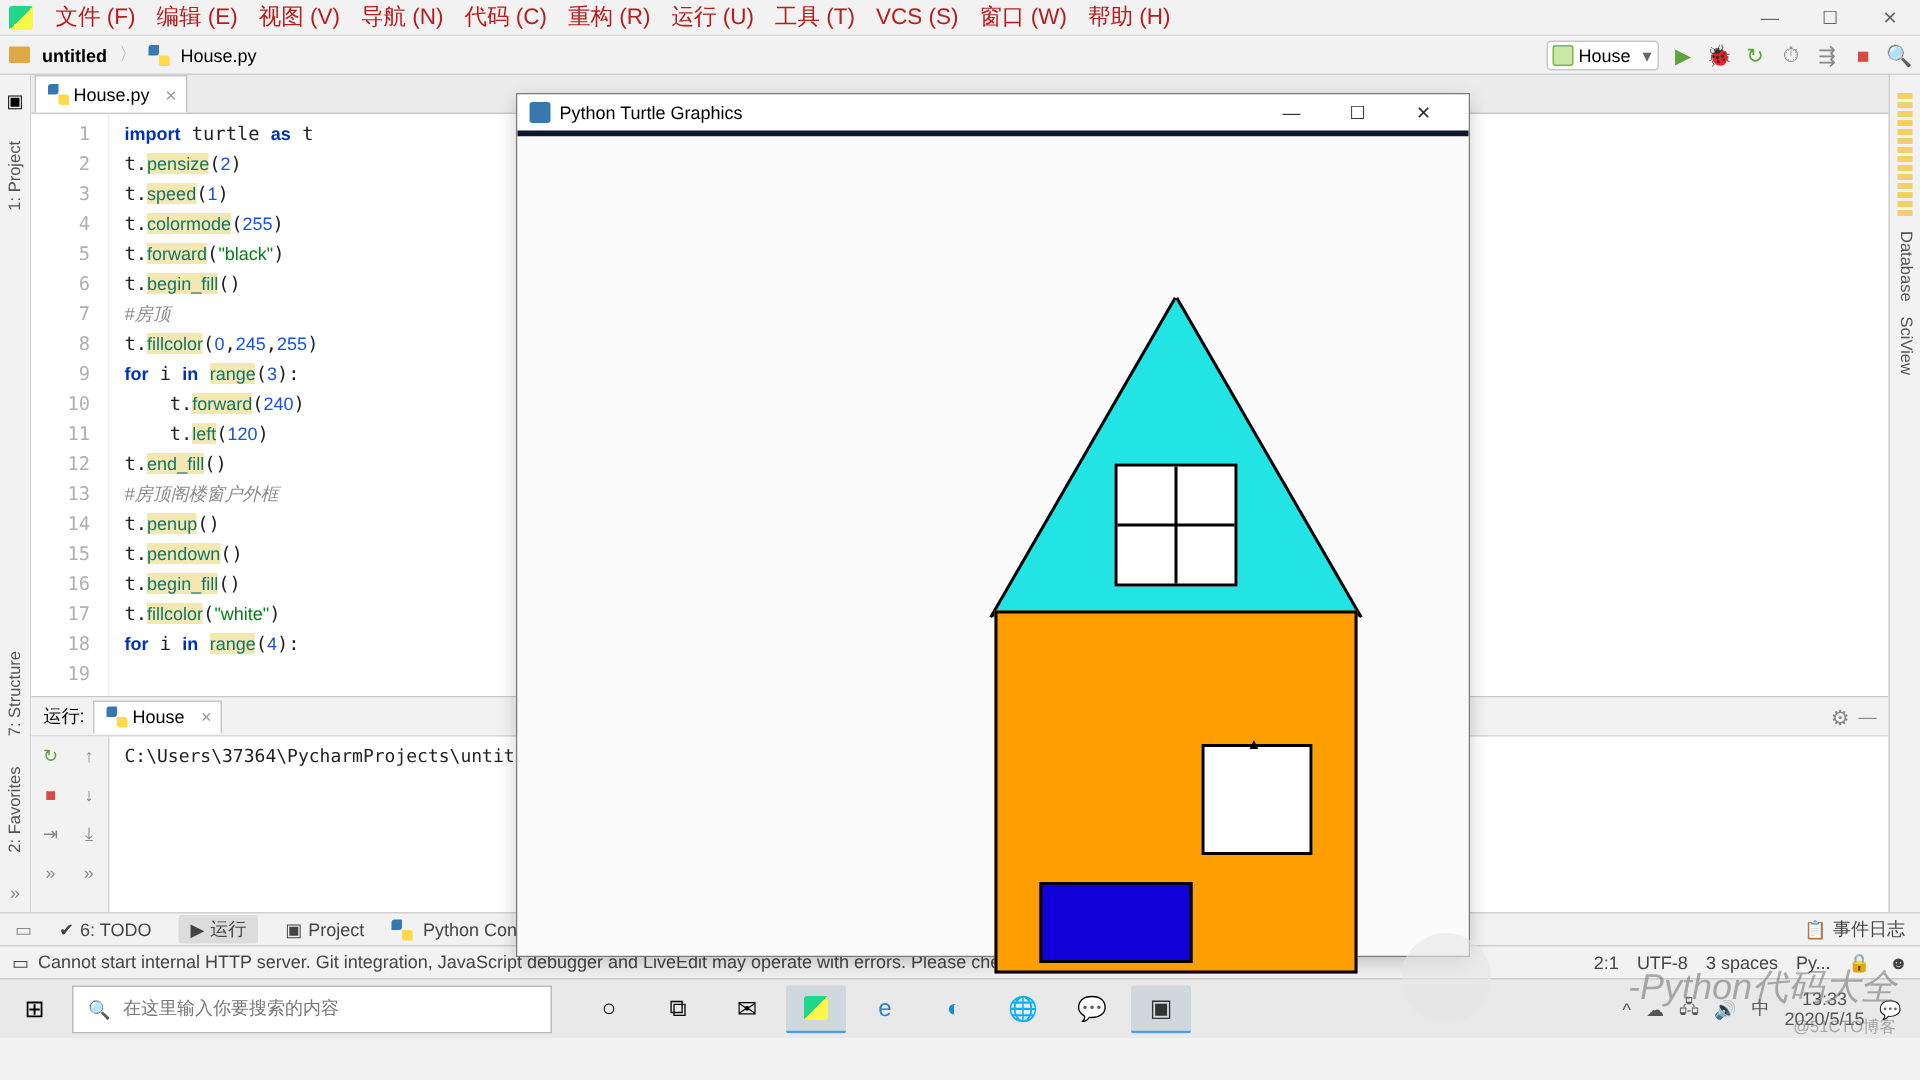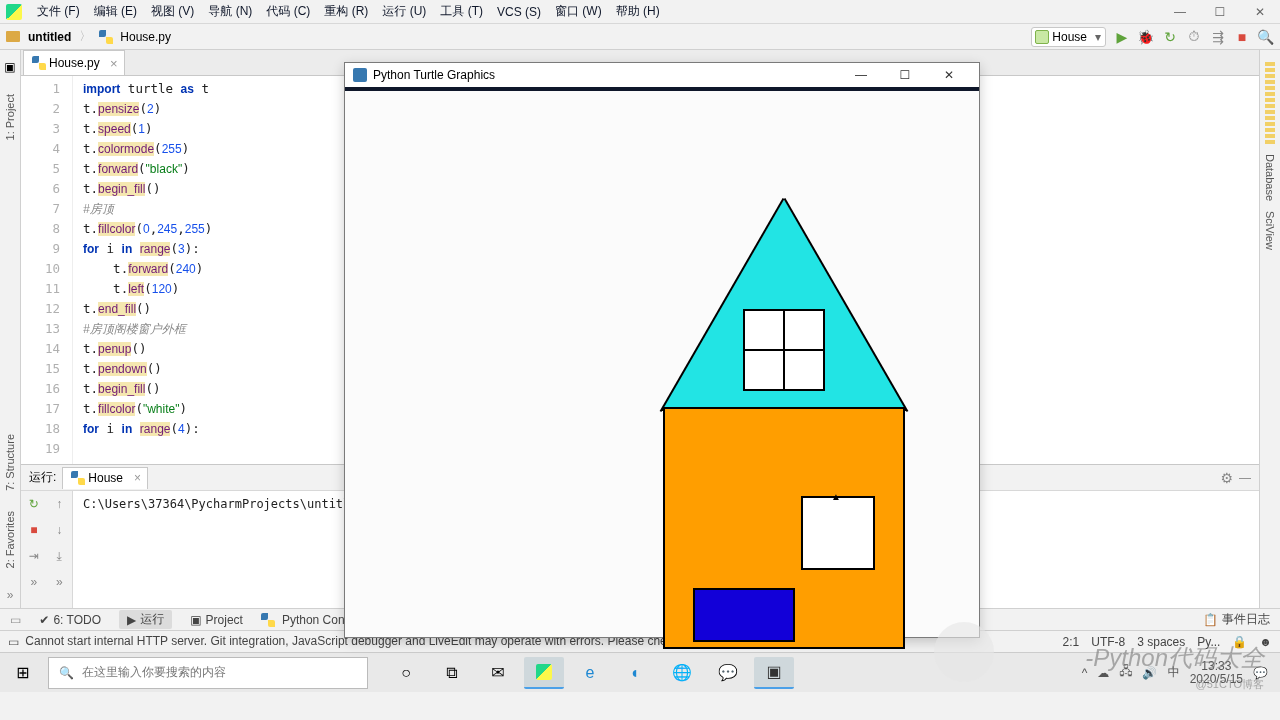--- a/index.html
+++ b/index.html
@@ -1,21 +1,21 @@
 <!DOCTYPE html>
 <html><head>
 <meta charset="utf-8">
 <style>
 *{box-sizing:border-box;margin:0;padding:0;font-family:"Microsoft YaHei",Arial,sans-serif;font-size:12px}
 body{background:#f2f2f2;width:1280px;height:720px;overflow:hidden;position:relative}
 .pycharm-icon{width:16px;height:16px;margin:0 8px;background:linear-gradient(135deg,#21d789 50%,#fcf84a 50%);border-radius:2px}
 .title-path{color:#8a8a8a}
 .win-ctrl{width:40px;height:28px;display:flex;align-items:center;justify-content:center;color:#666}
 .menubar{height:24px;background:#f2f2f2;display:flex;align-items:center;padding-left:28px;border-bottom:1px solid #d8d8d8}
-.menu-item{padding:2px 7px;font-size:12px;color:#0f172a}
+.menu-item{padding:2px 7px;font-size:15px;color:#b91c1c}
 .navbar{height:26px;background:#f2f2f2;display:flex;align-items:center;padding:0 6px;border-bottom:1px solid #d0d0d0}
 .folder-icon{width:14px;height:11px;background:#dca945;border-radius:1px;margin-right:4px;display:inline-block;vertical-align:middle}
 .crumb{display:flex;align-items:center;gap:4px}
 .bold{font-weight:600}
 .nav-sep{color:#aaa;margin:0 4px}
 .py-icon{width:14px;height:14px;display:inline-block;position:relative;margin-right:3px}
 .py-icon::before{content:"";position:absolute;width:7px;height:7px;background:#3778b0;border-radius:2px 0 2px 0;top:0;left:0}
 .py-icon::after{content:"";position:absolute;width:7px;height:7px;background:#ffd94a;border-radius:0 2px 0 2px;bottom:0;right:0}
 .nav-right{margin-left:auto;display:flex;align-items:center;gap:8px}
 .run-config{border:1px solid #c8c8c8;background:#fff;height:20px;padding:0 18px 0 20px;display:flex;align-items:center;border-radius:3px;position:relative;min-width:60px}
@@ -31,21 +31,21 @@
 .minimap{width:10px;display:flex;flex-direction:column;gap:2px;margin-top:4px}
 .minimap div{height:4px;background:#f2d066}
 .editor-area{flex:1;display:flex;flex-direction:column;background:#fff}
 .editor-tabs{height:26px;background:#ececec;display:flex;align-items:flex-end;border-bottom:1px solid #c8c8c8}
 .editor-tab{height:25px;background:#fff;border:1px solid #c8c8c8;border-bottom:none;padding:0 24px 0 8px;display:flex;align-items:center;position:relative;margin-left:2px}
 .editor-tab .close{position:absolute;right:6px;color:#999;font-size:13px}
 .code-pane{flex:1;display:flex;overflow:hidden;background:#fff}
 .gutter{background:#fff;width:52px;text-align:right;padding:3px 12px 0 0;color:#b0b0b0;font-family:Consolas,monospace;font-size:12.5px;line-height:20px;border-right:1px solid #eee}
 .code{flex:1;padding:3px 0 0 10px;font-family:Consolas,monospace;font-size:12.5px;line-height:20px;white-space:pre;color:#222}
 .kw{color:#0033b3;font-weight:600}
-.fn{color:#701a75;background:#f5e7b0}
+.fn{color:#0f766e;background:#f5e7b0}
 .num{color:#1750eb}
 .str{color:#067d17}
 .cm{color:#8c8c8c;font-style:italic}
 .hl-line{background:#fcfae3;display:inline-block;width:100%}
 .hl-cursor{background:#cfe2ff;border:1px solid #6b9fe8;padding:0 0}
 .run-panel{height:144px;border-top:1px solid #c8c8c8;display:flex;flex-direction:column;background:#fff}
 .run-header{height:26px;background:#f2f2f2;display:flex;align-items:center;padding:0 8px;border-bottom:1px solid #d8d8d8}
 .run-header .tab{background:#fff;border:1px solid #c8c8c8;border-bottom:none;height:22px;padding:0 24px 0 8px;display:flex;align-items:center;position:relative;margin-left:6px}
 .run-header .tab .close{position:absolute;right:6px;color:#999}
 .run-header .gear{margin-left:auto;color:#888;font-size:14px;margin-right:6px}

